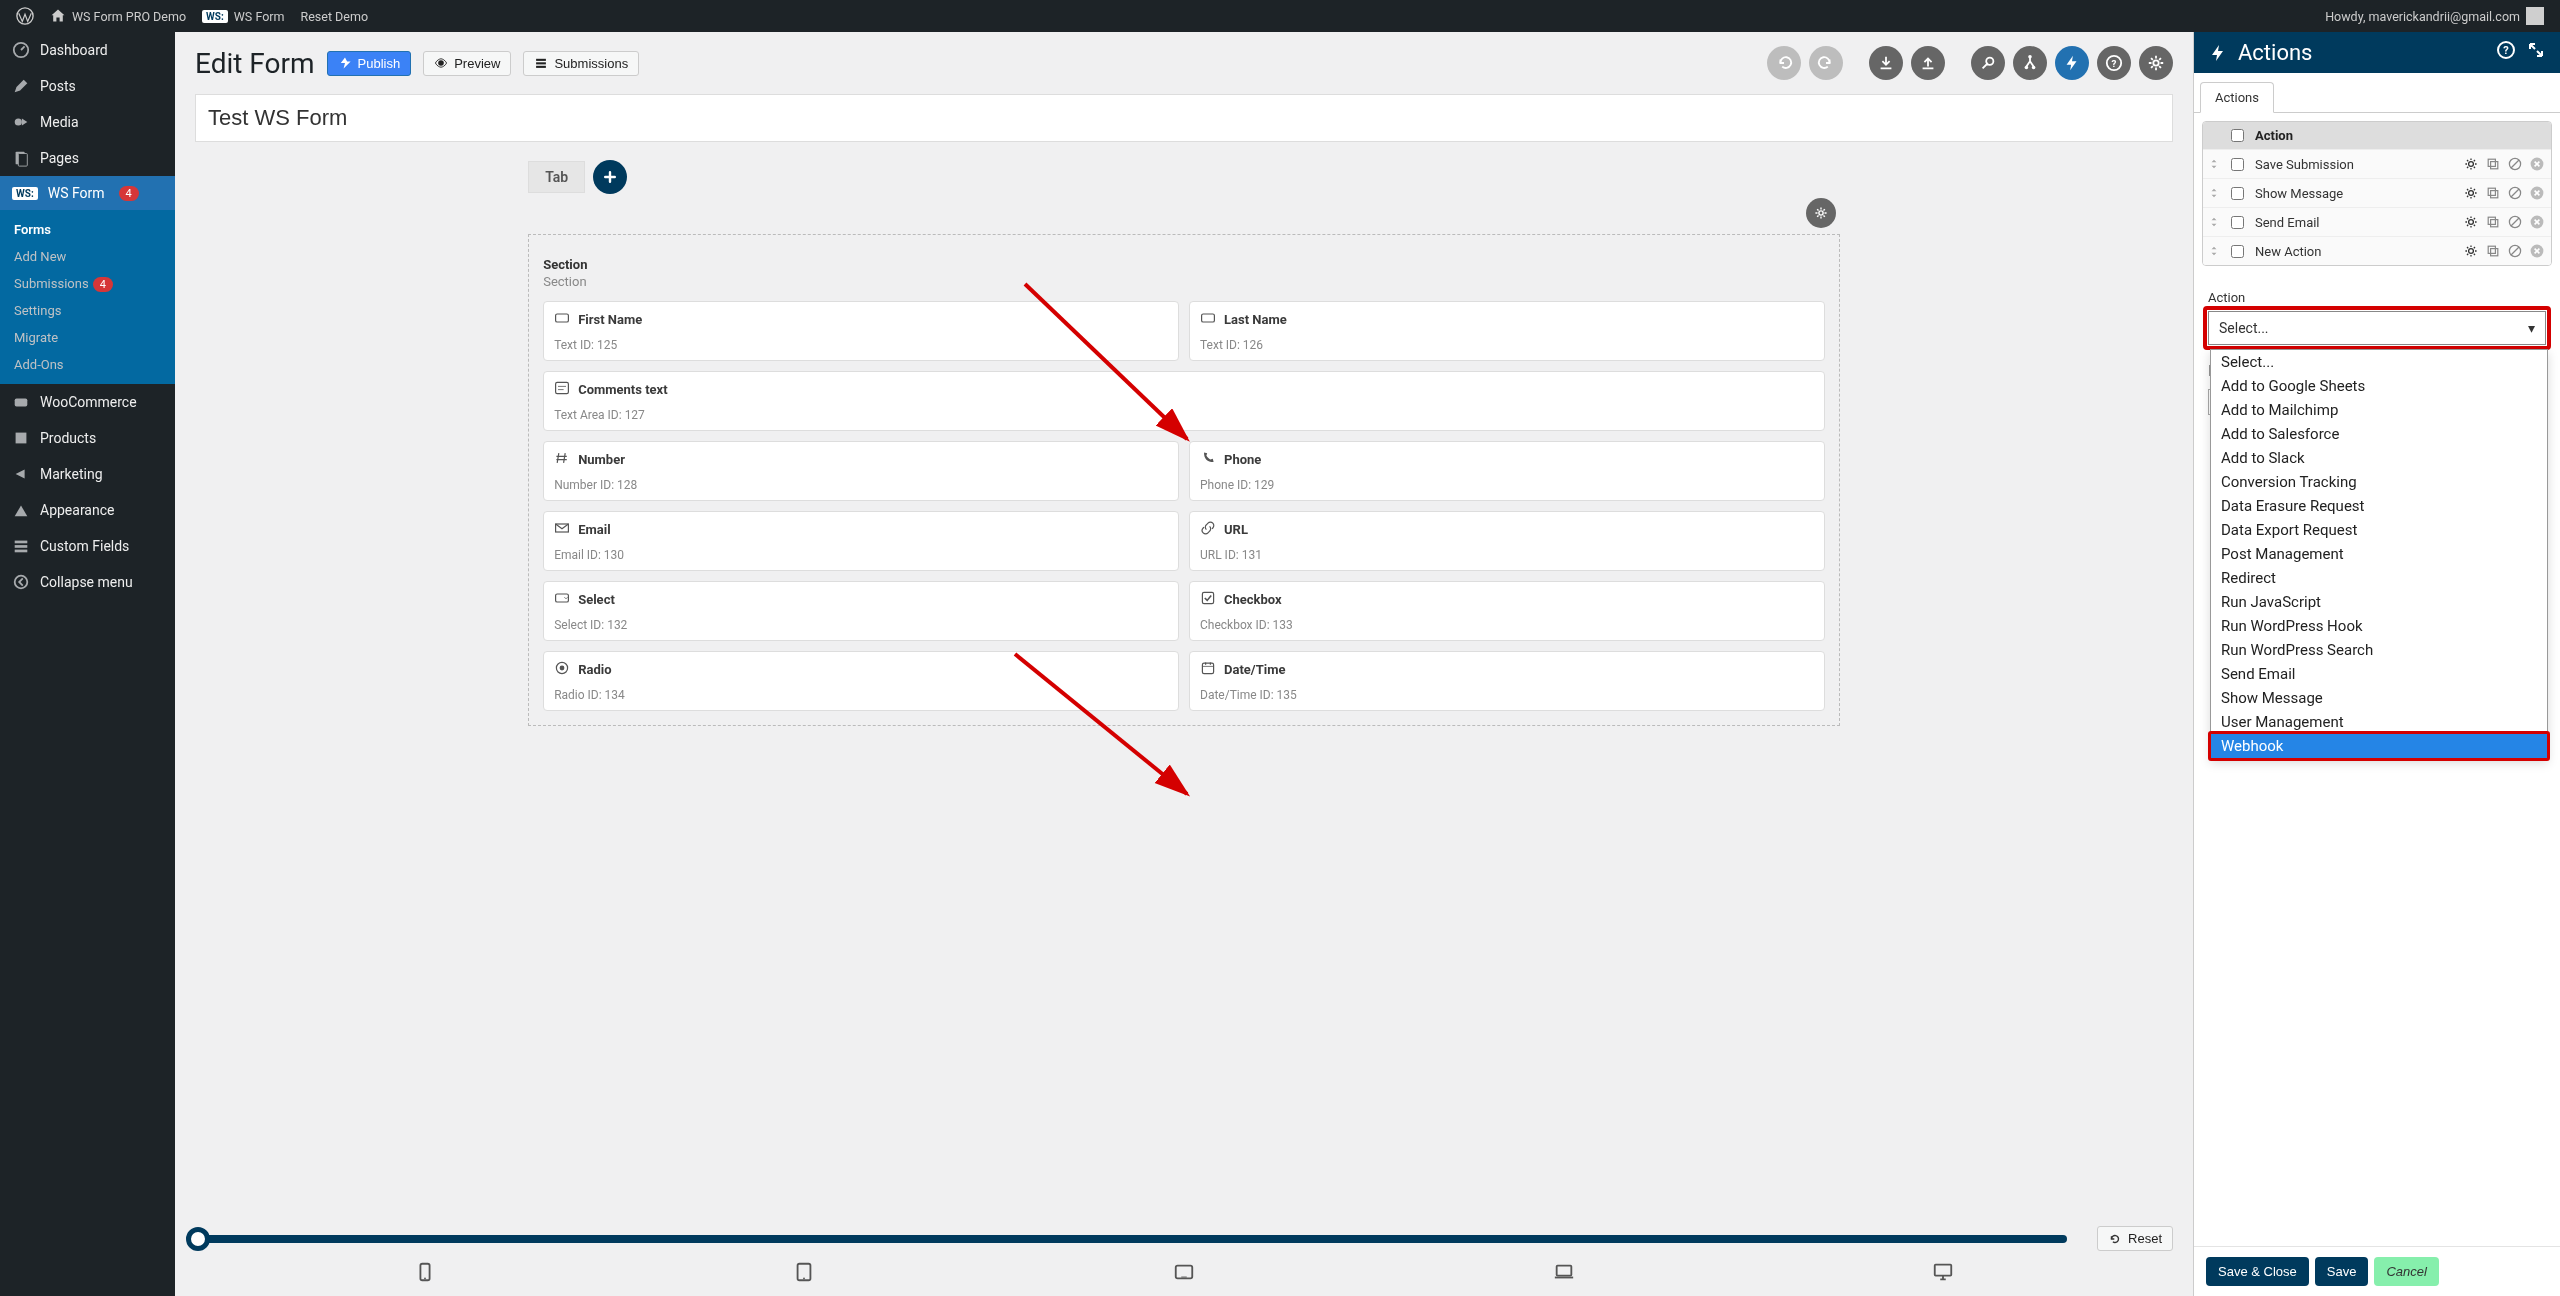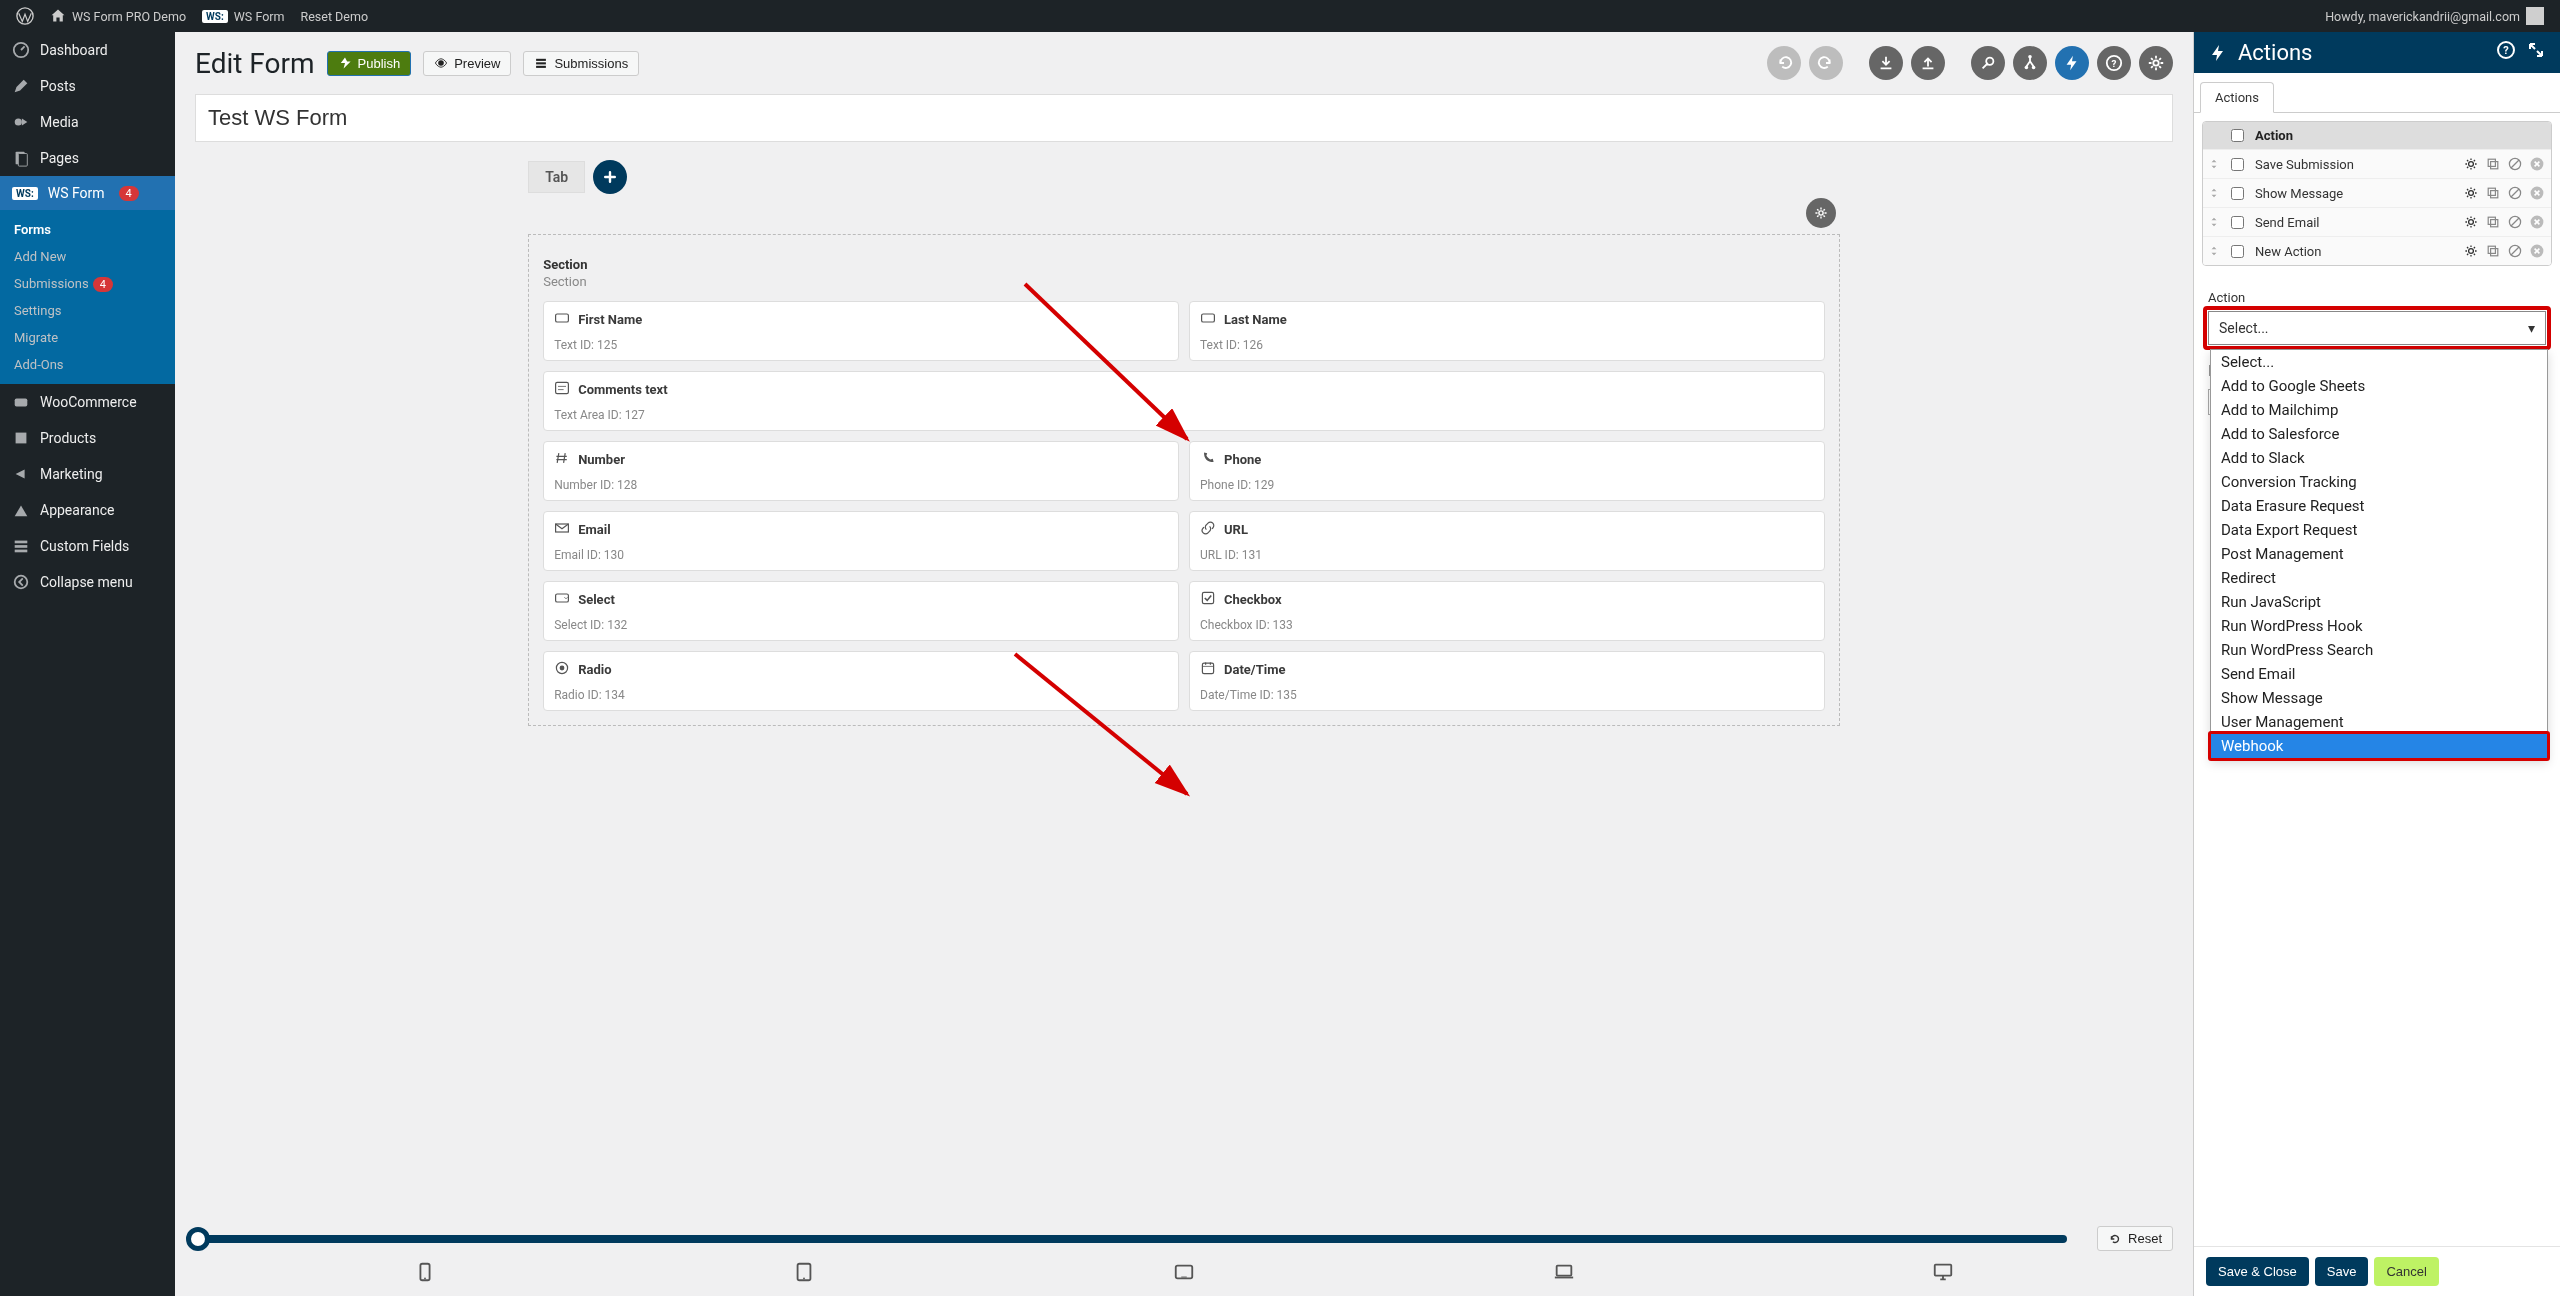--- a/index.html
+++ b/index.html
@@ -83,21 +83,21 @@
   align-items: center;
   padding: 14px 20px 10px;
   gap: 12px;
 }
 .main .header h1 { font-size: 28px; font-weight: 400; color:#1d2327; }
 .btn {
   display: inline-flex; align-items: center; gap:6px;
   border: 1px solid #ccc; background:#f6f7f7; padding:4px 10px;
   border-radius:3px; font-size:13px; color:#222; cursor:pointer;
 }
-.btn.primary { background:#4d7c0f; color:#fff; border-color:#2271b1;align-items:center; }
+.btn.primary { background:#3b82f6; color:#fff; border-color:#2271b1;align-items:center; }
 .btn svg { width:14px; height:14px; fill:currentColor; }
 .icon-btn-row { margin-left:auto; display:flex; gap:8px; }
 .round-icon {
   width:34px; height:34px; border-radius:50%;
   background:#666; display:flex; align-items:center; justify-content:center;
   cursor:pointer;
 }
 .round-icon.disabled { background:#bdbdbd; }
 .round-icon.accent { background:#2271b1; }
 .round-icon svg { fill:#fff; width:18px; height:18px; }
@@ -232,21 +232,21 @@
 }
 
 .panel-footer {
   margin-top:auto; display:flex; gap:6px; padding:10px 12px;
   border-top:1px solid #e4e4e4;
 }
 .pf-btn {
   background:#003a5d; color:#fff; border:none; padding:7px 12px;
   border-radius:4px; font-size:13px; cursor:pointer;
 }
-.pf-btn.secondary { background:#bef264; color:#333; }
+.pf-btn.secondary { background:#86efac; color:#333;font-style:italic; }
 
 .arrow-svg { position:absolute; pointer-events:none; z-index:25; }
 
 .hidden-bits { position:absolute; left:8px; top:415px; color:#888; z-index:1; font-size:14px; }
 .hidden-bits .hb-row { margin-bottom:10px; display:flex; gap:8px; align-items:center; }
 .hidden-bits .hb-sel { border:1px solid #aaa; padding:4px 8px; background:#fff; width:120px; }
 
 </style>
 </head>
 <body>

